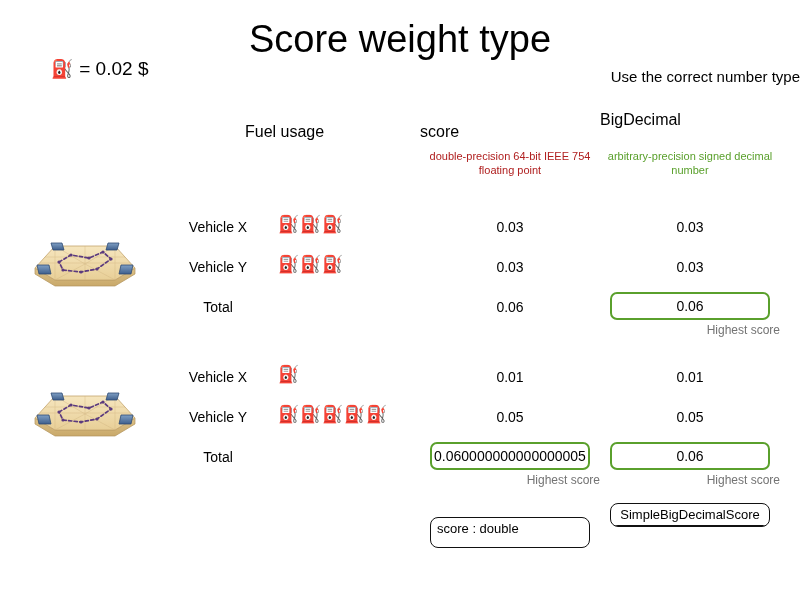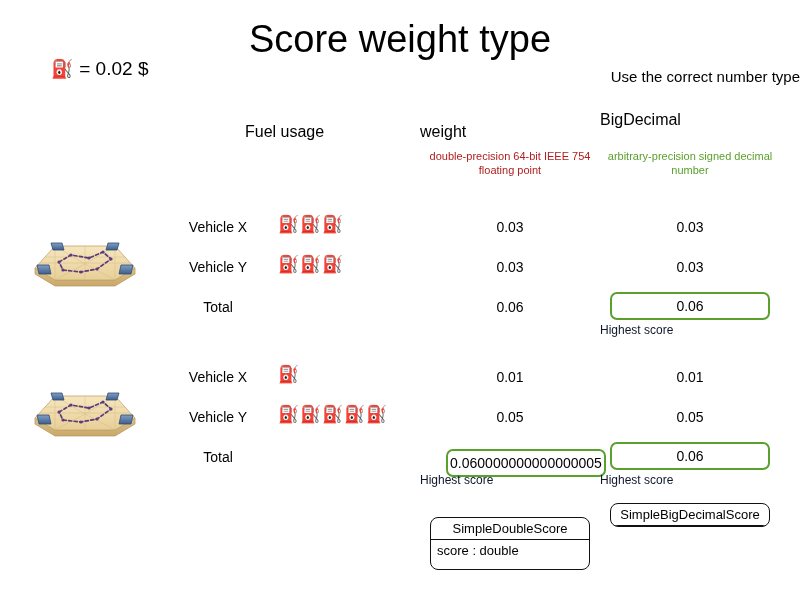--- a/index.html
+++ b/index.html
@@ -107,28 +107,28 @@
     border: 2px solid #5aa02c;
     border-radius: 7px;
     background: #ffffff;
     box-sizing: border-box;
     font-size: 14px;
     line-height: 24px;
     text-align: center;
     overflow: hidden;
     white-space: nowrap;
   }
-  .box-double { left: 446px; margin-top: 7px; }
+  .box-double { left: 430px; }
   .box-bigdec { left: 610px; }
   .box-caption {
     width: 180px;
-    text-align: left;
+    text-align: right;
     font-size: 12px;
     line-height: 15px;
-    color: #0f172a;
+    color: #737373;
   }
 
   
   .uml {
     width: 160px;
     border: 1.5px solid #111111;
     border-radius: 8px;
     background: #ffffff;
     box-sizing: border-box;
     overflow: hidden;
@@ -158,21 +158,21 @@
 
 <div class="abs" id="legend">
   <span class="pump">⛽</span>
   <span>= 0.02 $</span>
 </div>
 
 <div class="abs" id="page-title">Score weight type</div>
 <div class="abs" id="page-subtitle">Use the correct number type</div>
 
 <div class="abs col-head" id="head-fuel">Fuel usage</div>
-<div class="abs col-head" id="head-double">weight</div>
+<div class="abs col-head" id="head-double">score</div>
 <div class="abs col-head" id="head-bigdec">BigDecimal</div>
 <div class="abs col-sub sub-red" id="sub-double">double-precision 64-bit IEEE 754 floating point</div>
 <div class="abs col-sub sub-green" id="sub-bigdec">arbitrary-precision signed decimal number</div>
 
 <div id="body-layer">
     <div class="abs" style="left:31px; top:234px;">
   <svg class="route-img" viewBox="0 0 108 58">
     <defs>
       <linearGradient id="topg" x1="0" y1="0" x2="0" y2="1">
         <stop offset="0%" stop-color="#f6e6bf"></stop>
@@ -294,19 +294,18 @@
     <div class="abs row-label" style="top:408px;">Vehicle Y</div>
     <div class="abs fuel-cell" style="top:405px;"><span>⛽</span><span>⛽</span><span>⛽</span><span>⛽</span><span>⛽</span></div>
     <div class="abs score-cell col-double" style="top:408px;">0.05</div>
     <div class="abs score-cell col-bigdec" style="top:408px;">0.05</div>
     <div class="abs row-label" style="top:448px;">Total</div>
     <div class="abs score-box box-double" style="top:442px;">0.060000000000000005</div>
     <div class="abs box-caption col-double" style="top:473px;">Highest score</div>
     <div class="abs score-box box-bigdec" style="top:442px;">0.06</div>
     <div class="abs box-caption col-bigdec" style="top:473px;">Highest score</div>
     <div class="abs uml" style="left:430px; top:517px;">
-             <div class="uml-title">SimpleDoubleScore</div>
              <div class="uml-attr">score : double</div>
            </div>
     <div class="abs uml" style="left:610px; top:503px;">
              <div class="uml-title">SimpleBigDecimalScore</div>
            </div>
   </div>
 
 </body></html>

